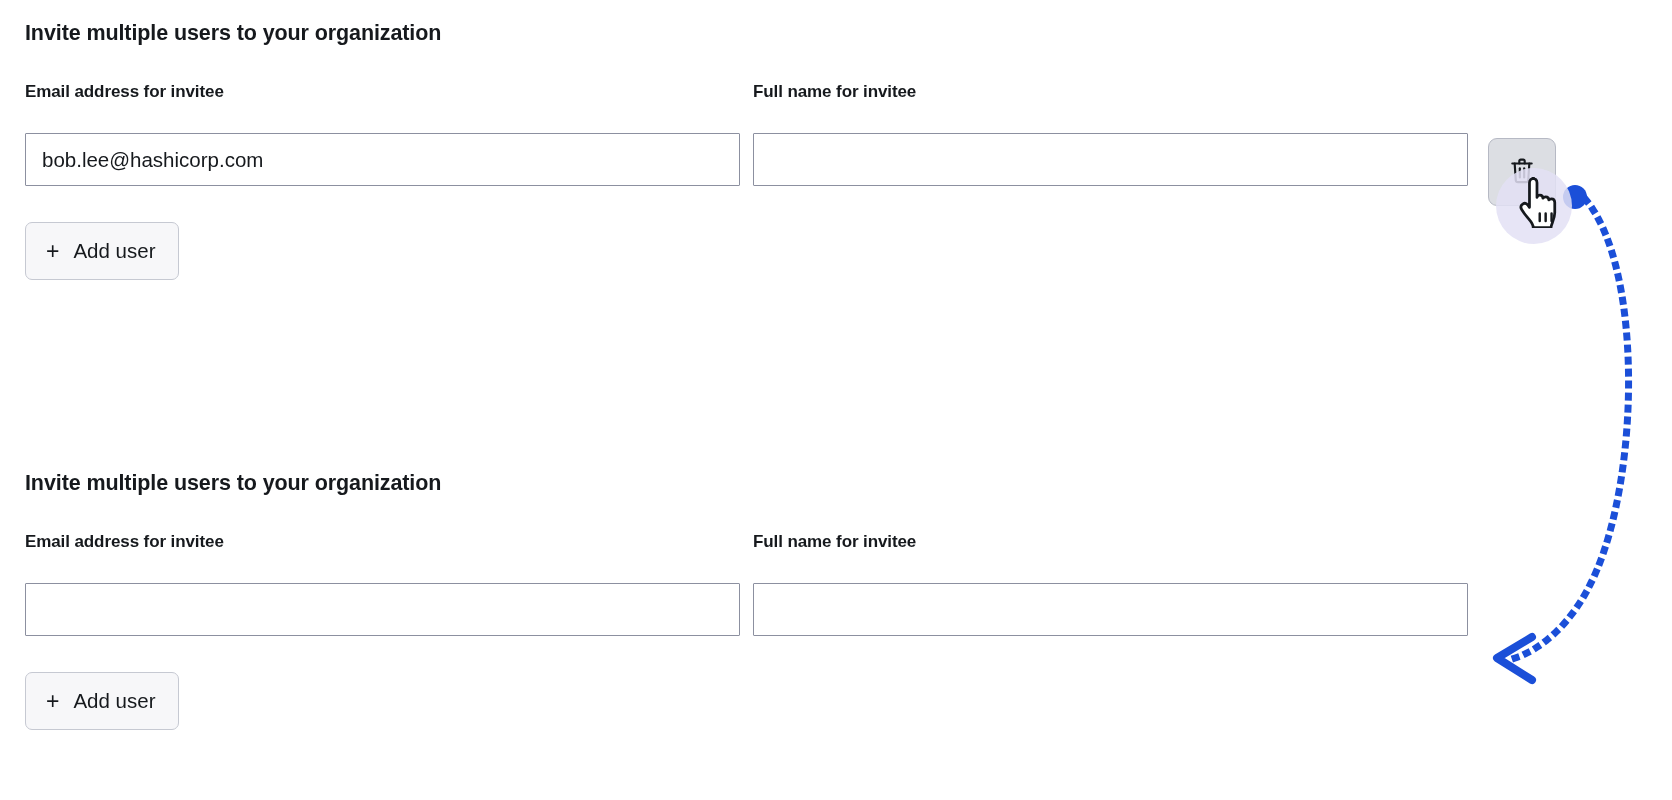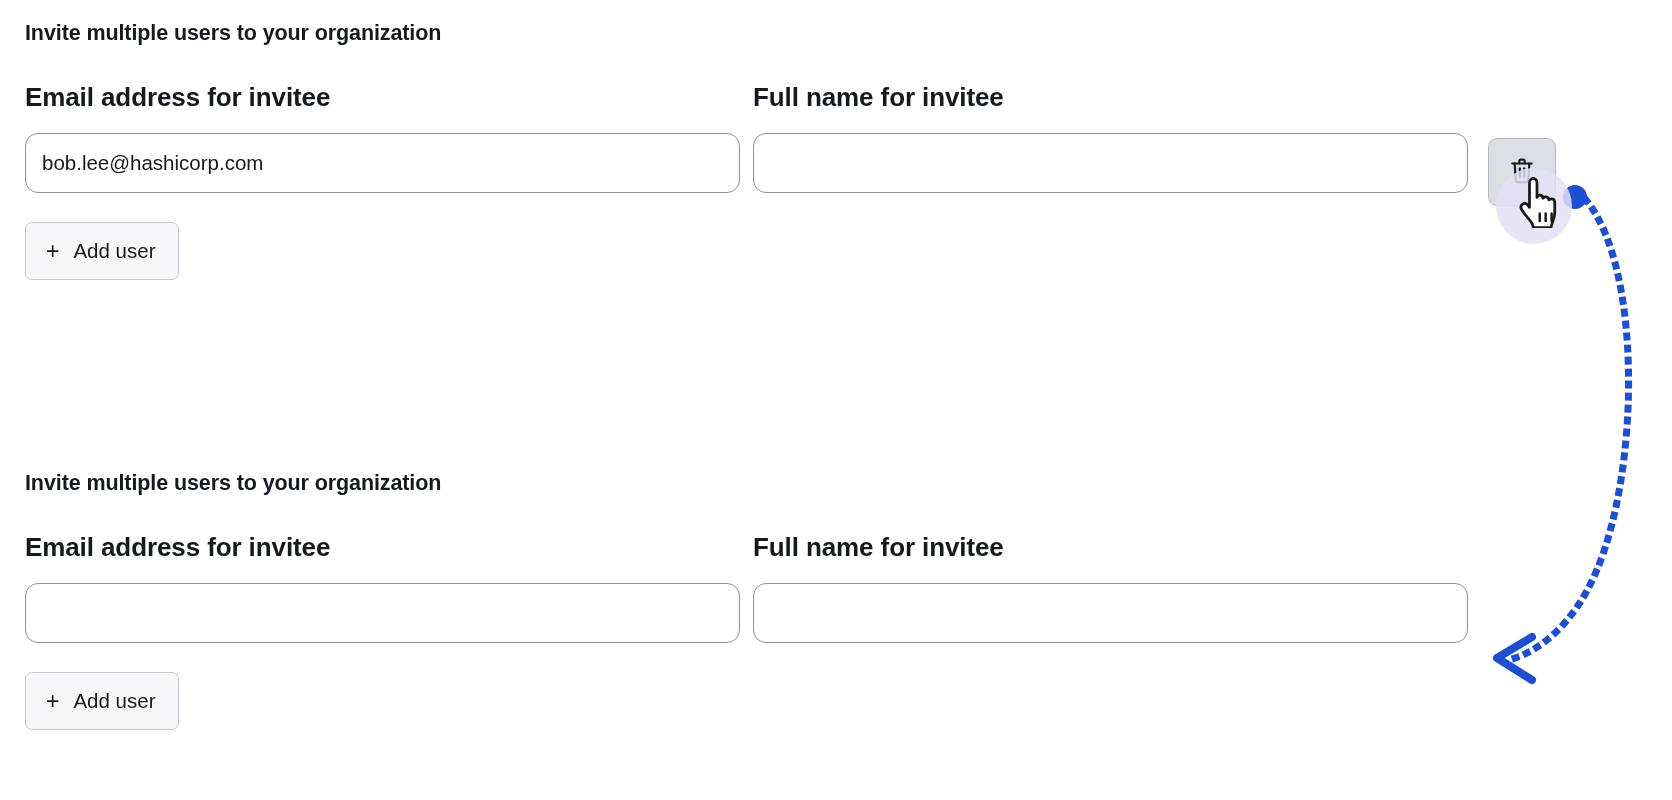--- a/index.html
+++ b/index.html
@@ -13,29 +13,29 @@
 
   
   .section { position: absolute; left: 8px; width: 1672px; }
   .section-title {
     position: absolute; left: 17px;
     font-size: 21.5px; font-weight: 700; color: #16191d;
     letter-spacing: -0.1px; white-space: nowrap;
   }
   .field-label {
     position: absolute;
-    font-size: 26px; font-weight: 700; color: #16191d;
+    font-size: 17px; font-weight: 700; color: #16191d;
     letter-spacing: -0.1px; white-space: nowrap;
   }
   .text-input {
     position: absolute;
-    height: 60px;
+    height: 53px;
     background: #ffffff;
     border: 1.6px solid #8c90a0;
-    border-radius: 13px;
+    border-radius: 1px;
     font-family: "Liberation Sans", sans-serif;
     font-size: 20.5px;
     color: #16191d;
     padding: 0 16px;
     outline: none;
   }
   .text-input::placeholder { color: #8c90a0; }
 
   
   .icon-button {

